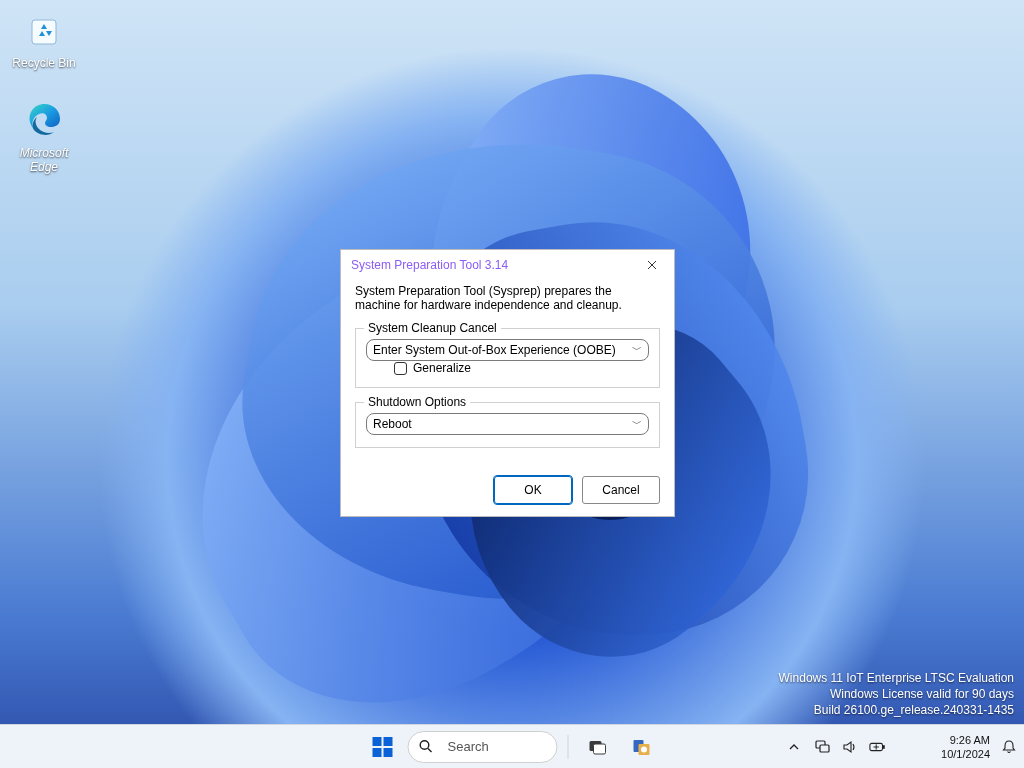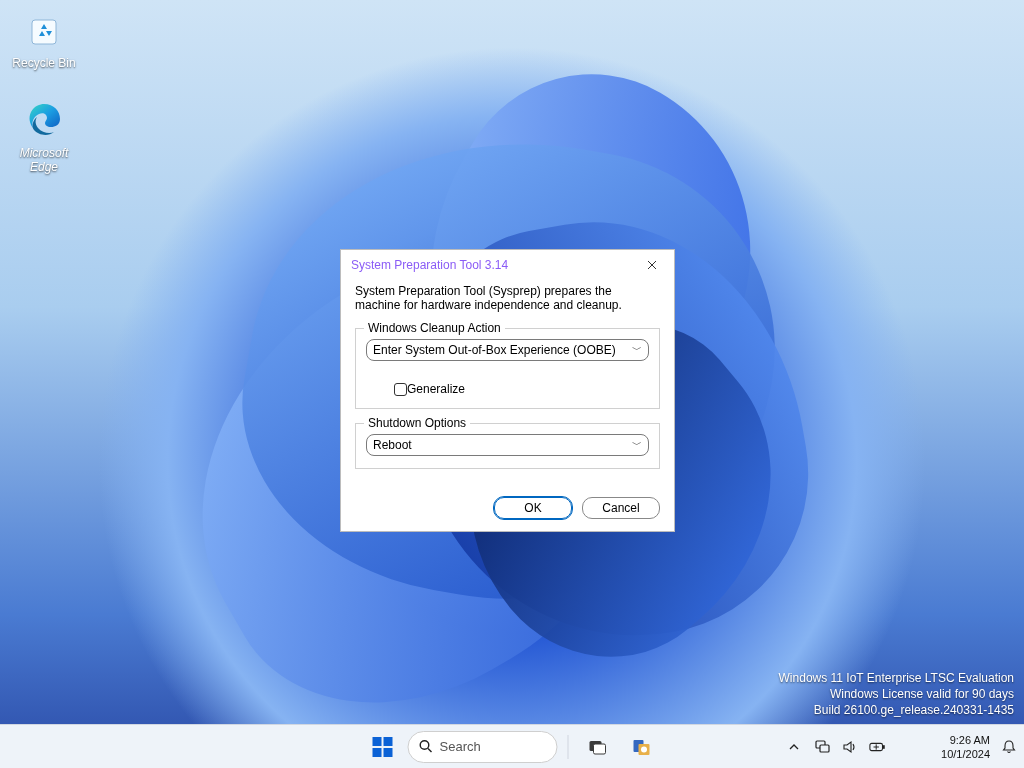--- a/index.html
+++ b/index.html
@@ -46,31 +46,31 @@
   }
   .titlebar { height: 30px; display: flex; align-items: center; padding: 0 6px 0 10px; color: #8b5cf6; }
   .titlebar .title { flex: 1; font-size: 12px; }
   .titlebar .close { width: 32px; height: 24px; display: flex; align-items: center; justify-content: center; cursor: default; }
   .dialog-body { padding: 4px 14px 10px; }
   .desc { margin-bottom: 16px; line-height: 14px; }
   .group { border: 1px solid #d0d0d0; border-radius: 0; padding: 10px 10px 12px; margin-bottom: 14px; position: relative; }
   .group-label { position: absolute; top: -8px; left: 8px; background: #fff; padding: 0 4px; font-size: 12px; }
   .combo { width: 100%; height: 22px; border: 1px solid #7a7a7a; border-radius: 8px; display: flex; align-items: center; padding: 0 6px; justify-content: space-between; cursor: default; background: #fff; }
   .combo .chev { font-size: 10px; color: #444; }
-  .chk-row { margin-top: 21px; display: flex; align-items: center; padding-left: 28px; }
+  .chk-row { margin-top: 0; display: flex; align-items: center; gap: 6px; padding-left: 28px; }
   .chk { width: 13px; height: 13px; border: 1px solid #333; border-radius: 3px; background: #fff; }
   .btn-row { display: flex; justify-content: flex-end; gap: 10px; padding: 4px 14px 12px; }
-  .btn { width: 78px; height: 22px; border: 1px solid #888; border-radius: 10px; background: #fff; font-size: 12px; display: flex; align-items: center; justify-content: center; cursor: default; }
+  .btn { width: 78px; height: 28px; border: 1px solid #888; border-radius: 3px; background: #fff; font-size: 12px; display: flex; align-items: center; justify-content: center; cursor: default; }
   .btn.default { border: 1px solid #0067c0; outline: 1px solid #0067c0; }
 
   
   .taskbar { position: absolute; bottom: 0; left: 0; width: 1024px; height: 44px; background: #eef3f9; border-top: 1px solid #d1d7e1; display: flex; align-items: center; }
   .tb-center { position: absolute; left: 50%; transform: translateX(-50%); display: flex; align-items: center; gap: 6px; }
   .tb-icon { width: 38px; height: 36px; display: flex; align-items: center; justify-content: center; border-radius: 4px; cursor: default; }
-  .search-box { display: flex; align-items: center; gap: 6px; background: #fff; border: 1px solid #cfcfcf; border-radius: 18px; height: 32px; padding: 0 14px 0 10px; width: 150px; cursor: text; }
+  .search-box { display: flex; align-items: center; gap: 14px; background: #fff; border: 1px solid #cfcfcf; border-radius: 18px; height: 32px; padding: 0 14px 0 10px; width: 150px; cursor: text; }
   .search-box span.txt { color: #555; font-size: 13px; }
   .tray { position: absolute; right: 6px; display: flex; align-items: center; gap: 10px; font-size: 12px; color: #111; }
   .tray .clock { text-align: right; line-height: 14px; font-size: 11px; margin-left: 44px; }
   .tray-icon { width: 18px; height: 18px; display: flex; align-items: center; justify-content: center; cursor: default; }
   .sep { width: 1px; height: 24px; background: #d0d6e0; margin: 0 4px; }
 
   svg { display: block; }
 </style>
 </head>
 <body>
@@ -123,21 +123,21 @@
     <div class="close">
       <svg width="10" height="10" viewBox="0 0 10 10">
         <path d="M1 1 L9 9 M9 1 L1 9" stroke="#333" stroke-width="1"></path>
       </svg>
     </div>
   </div>
   <div class="dialog-body">
     <div class="desc">System Preparation Tool (Sysprep) prepares the machine for hardware independence and cleanup.</div>
 
     <div class="group">
-      <div class="group-label">Windows Cleanup Action</div>
+      <div class="group-label">System Cleanup Cancel</div>
       <div class="combo">
         <span>Enter System Out-of-Box Experience (OOBE)</span>
         <span class="chev">﹀</span>
       </div>
       <div class="chk-row">
         <div class="chk"></div>
         <span>Generalize</span>
       </div>
     </div>
 

